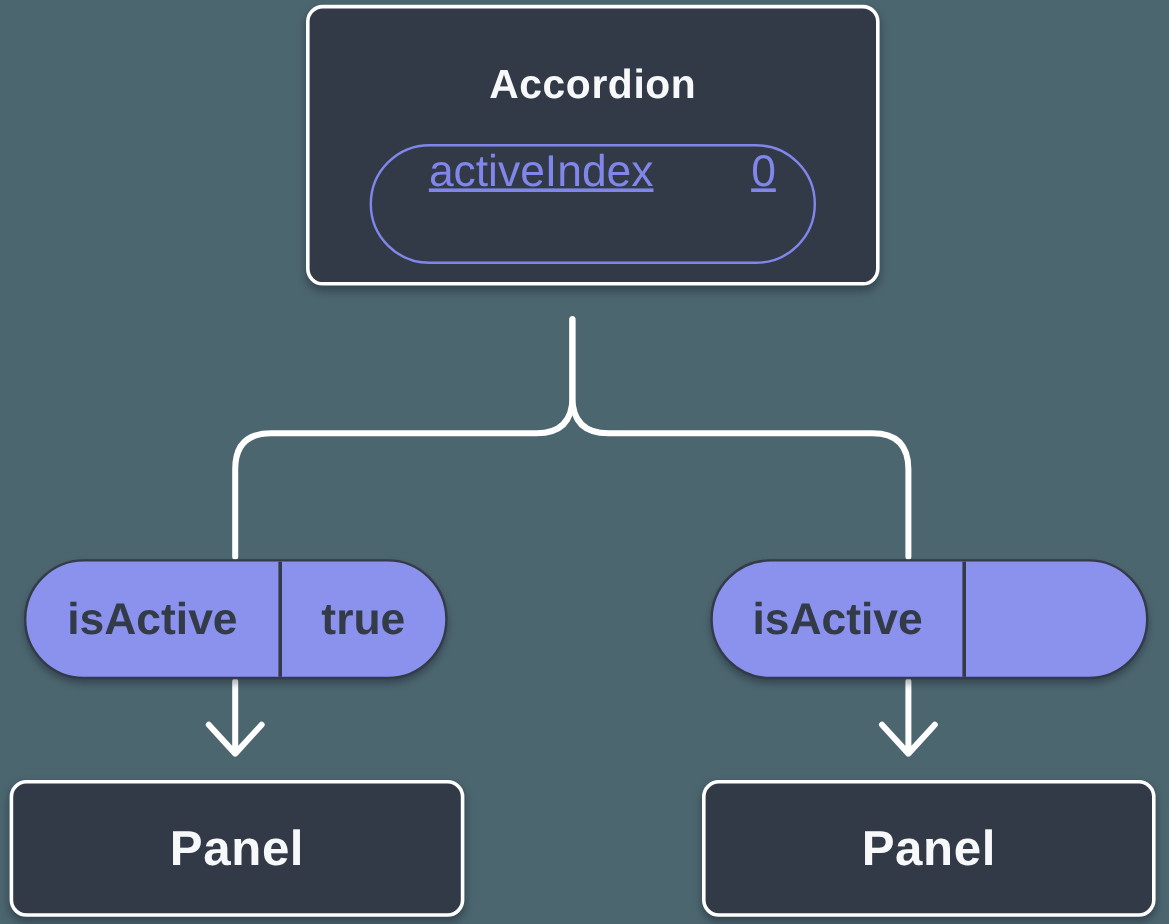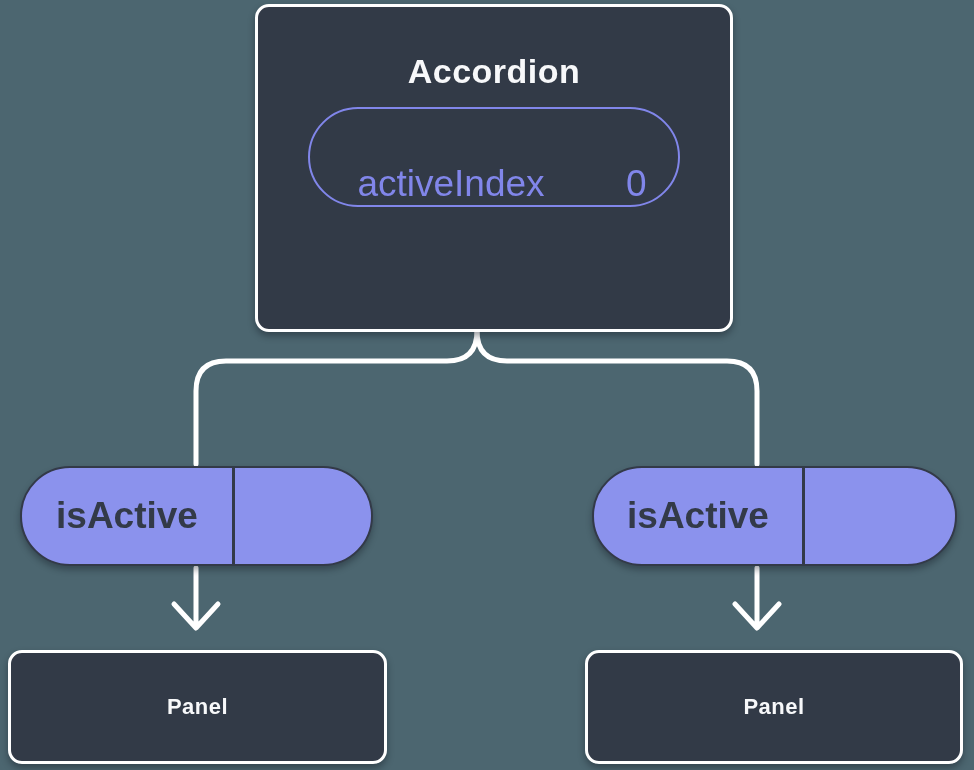--- a/index.html
+++ b/index.html
@@ -39,53 +39,54 @@
     background: var(--color-node_fill);
     border: 3px solid var(--color-node_border);
     border-radius: 14px;
     box-shadow: 0 4px 7px rgba(15, 20, 30, 0.4);
     display: flex;
     flex-direction: column;
     align-items: center;
   }
   .node-root {
     left: 255px; top: 4px;
-    width: 478px; height: 328px;
+    width: 478px; height: 234px;
   }
   .node-title {
     margin-top: 42px;
     font-size: 34px;
     line-height: 44px;
     font-weight: 600;
     letter-spacing: 0.5px;
     color: var(--color-title_text);
   }
   .panel {
     left: 8px; top: 650px;
     width: 379px; height: 114px;
     justify-content: center;
   }
   .panel.right { left: 585px; width: 378px; }
   .panel-label {
-    font-size: 22px;
+    font-size: 41px;
     font-weight: 600;
     letter-spacing: 0.5px;
     color: var(--color-title_text);
   }
   
   .state-pill {
-    margin-top: 14px;
+    margin-top: 27px;
     width: 372px; height: 100px;
     border: 2.5px solid var(--color-accent);
     border-radius: 50px;
     display: flex;
-    align-items: flex-end;
+    align-items: flex-start;
     color: var(--color-accent);
     font-size: 37px;
     font-weight: 400;
+    text-decoration: underline;
   }
   .state-pill .seg-name {
     width: 282px;
     display: flex; align-items: center; justify-content: center;
   }
   .state-pill .seg-value {
     flex: 1;
     display: flex; align-items: center; justify-content: center;
   }
   .state-pill .divider {
@@ -142,20 +143,21 @@
     <div class="state-pill">
       <div class="seg-name">activeIndex</div>
       <div class="divider"></div>
       <div class="seg-value">0</div>
     </div>
   </div>
 
   <div class="prop-pill left">
     <div class="seg-name">isActive</div>
     <div class="divider"></div>
+    <div class="seg-value">true</div>
   </div>
 
   <div class="prop-pill right">
     <div class="seg-name">isActive</div>
     <div class="divider"></div>
   </div>
 
   <div class="node panel">
     <div class="panel-label">Panel</div>
   </div>

